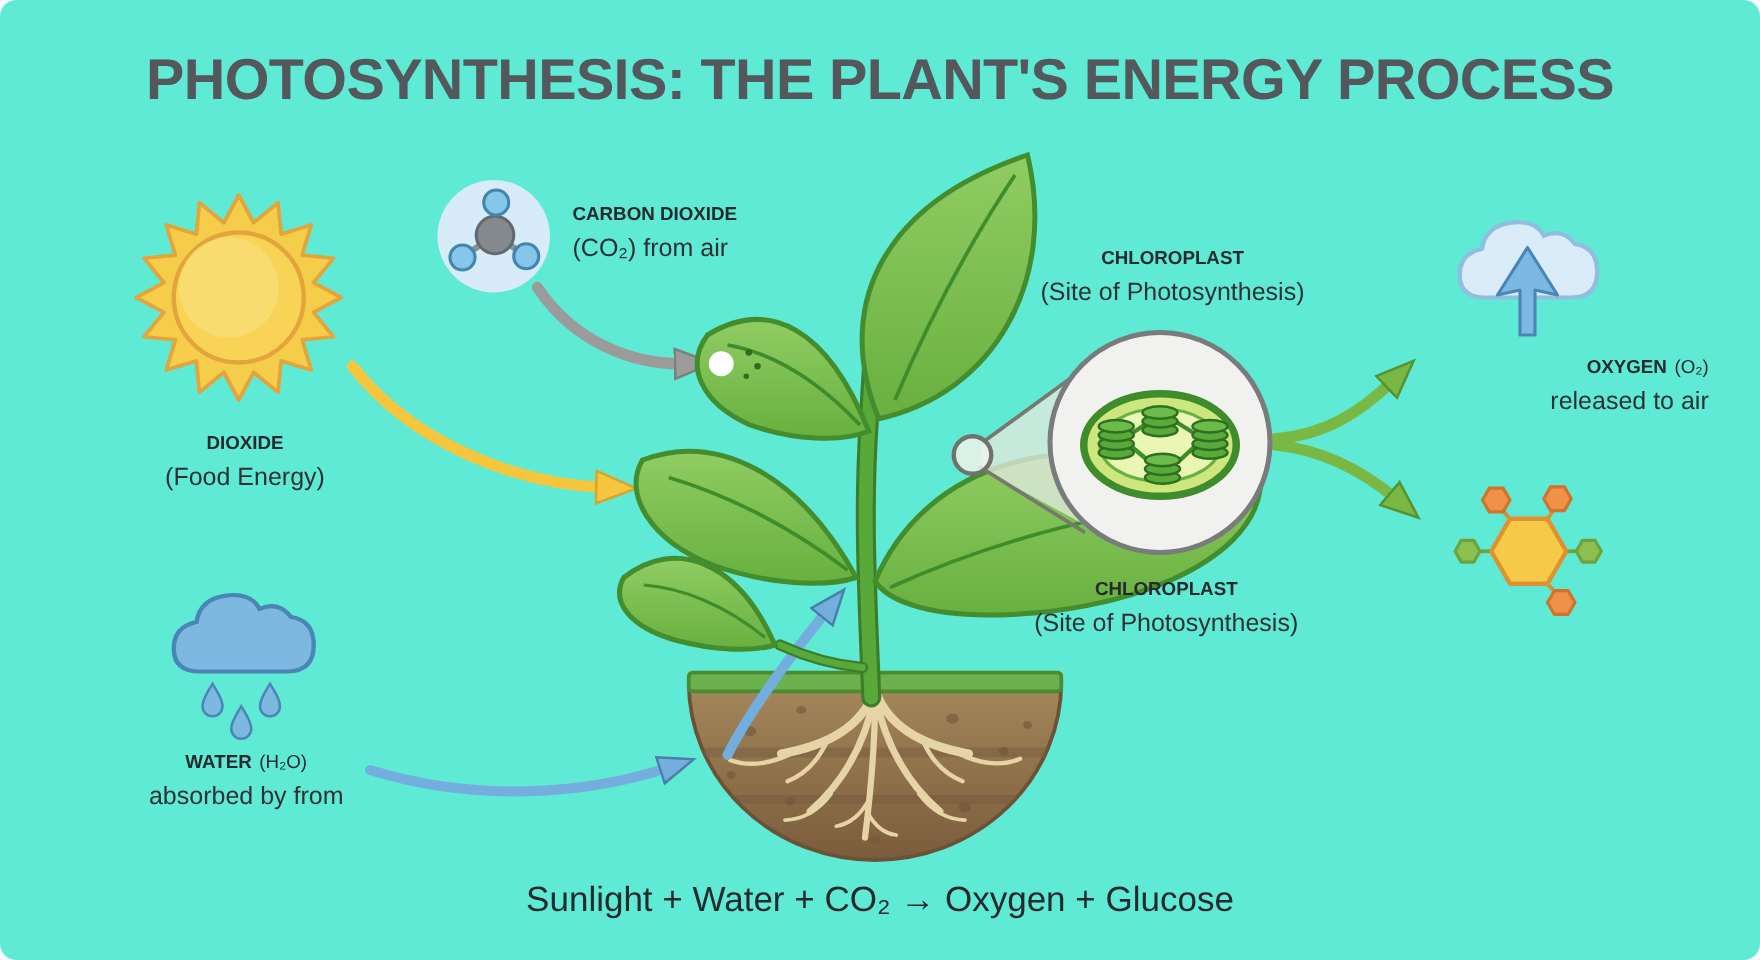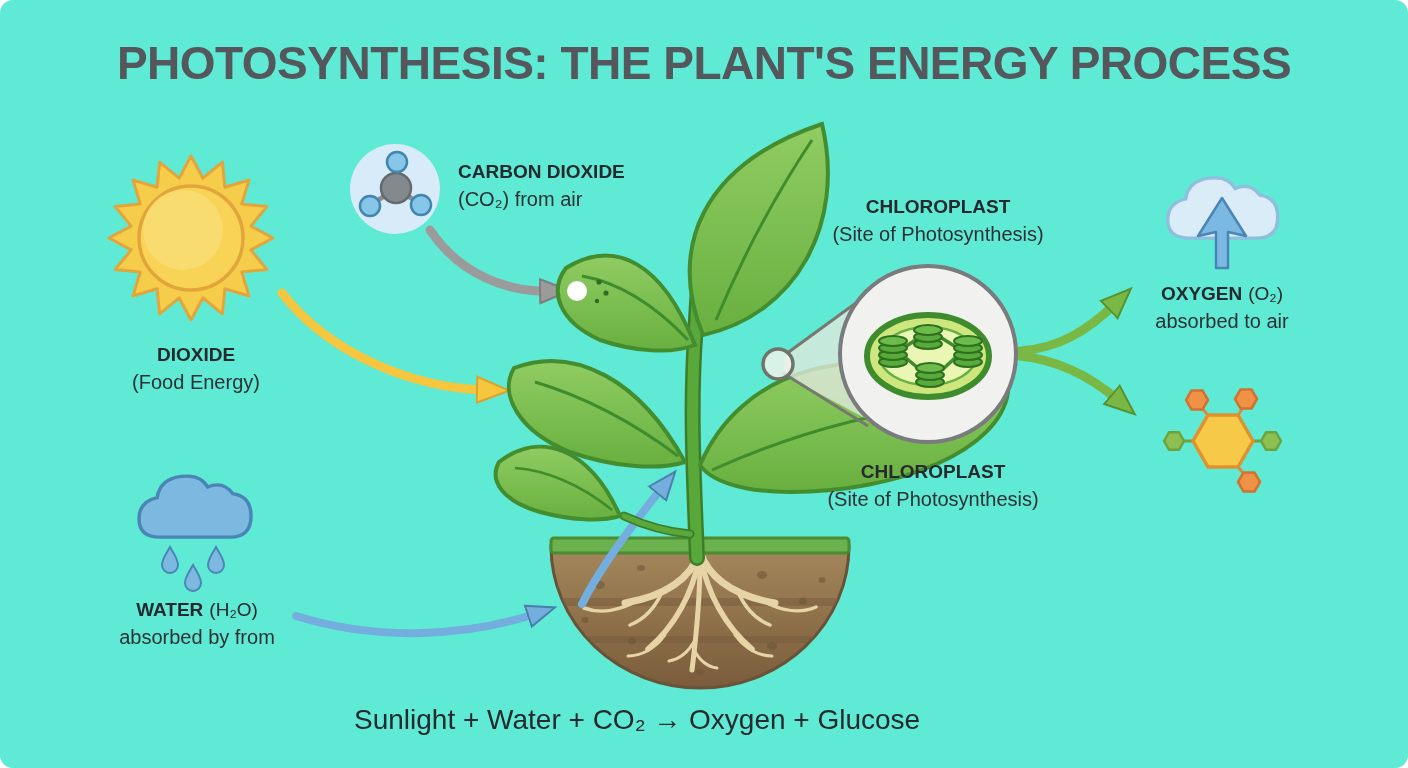--- a/index.html
+++ b/index.html
@@ -7,27 +7,27 @@
     position:relative;width:1408px;height:768px;background:#5eead4;overflow:hidden;
     font-family:"Liberation Sans","DejaVu Sans",sans-serif;
     border-radius:13px;
   }
   #diagram-svg{position:absolute;left:0;top:0;}
   .title{
     position:absolute;left:0;top:36px;width:1408px;text-align:center;
     font-size:46px;font-weight:700;letter-spacing:-0.5px;color:#54585c;
   }
   .lbl{position:absolute;text-align:center;color:#26292d;}
-  .lbl .l1{font-size:19px;line-height:28px;font-weight:400;}
+  .lbl .l1{font-size:15px;line-height:28px;font-weight:400;}
   .lbl .l1 b{font-weight:700;}
   .lbl .l2{font-size:20px;line-height:27px;font-weight:400;color:#2d3135;}
   .lbl .fm{margin-left:6px;font-weight:400;}
   .lbl.left{text-align:left;}
   .equation{
-    position:absolute;left:354px;top:704px;width:700px;
+    position:absolute;left:354px;top:704px;width:700px;text-align:center;
     font-size:28px;color:#26292d;font-weight:400;
   }
 </style>
 </head>
 <body>
 
 <div id="stage">
 
   <div class="title">PHOTOSYNTHESIS: THE PLANT'S ENERGY PROCESS</div>
 
@@ -228,23 +228,23 @@
   <div class="lbl" style="left:793px;top:193px;width:290px;">
     <div class="l1"><b>CHLOROPLAST</b></div>
     <div class="l2">(Site of Photosynthesis)</div>
   </div>
 
   <div class="lbl" style="left:788px;top:458px;width:290px;">
     <div class="l1"><b>CHLOROPLAST</b></div>
     <div class="l2">(Site of Photosynthesis)</div>
   </div>
 
-  <div class="lbl" style="left:1077px;top:280px;width:290px;">
+  <div class="lbl" style="left:1077px;top:280px;width:290px;text-align:right;">
     <div class="l1"><b>OXYGEN</b><span class="fm">(O₂)</span></div>
-    <div class="l2">absorbed to air</div>
+    <div class="l2">released to air</div>
   </div>
 
 
   <div class="lbl" style="left:57px;top:596px;width:280px;">
     <div class="l1"><b>WATER</b><span class="fm">(H₂O)</span></div>
     <div class="l2">absorbed by from</div>
   </div>
 
   <div class="equation">Sunlight + Water + CO₂ → Oxygen + Glucose</div>
 

